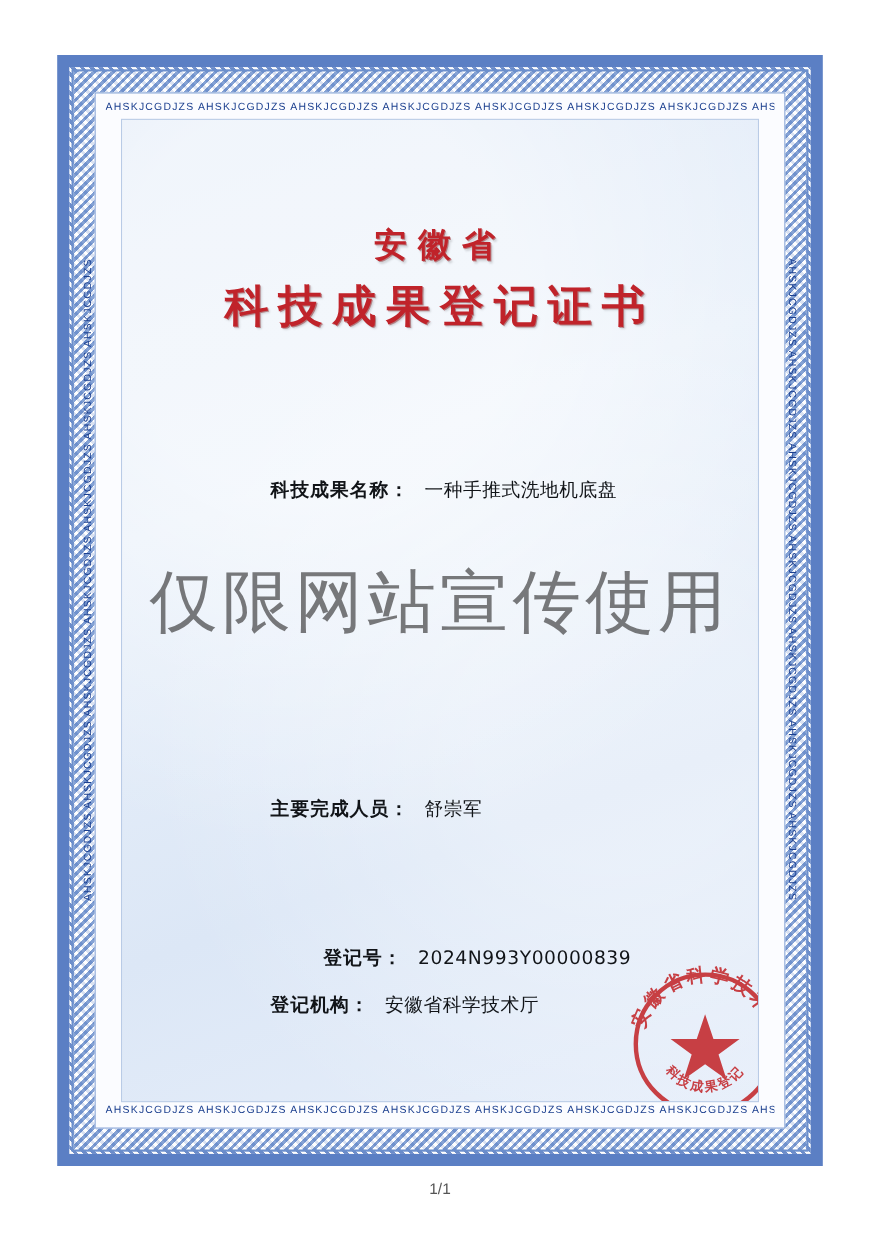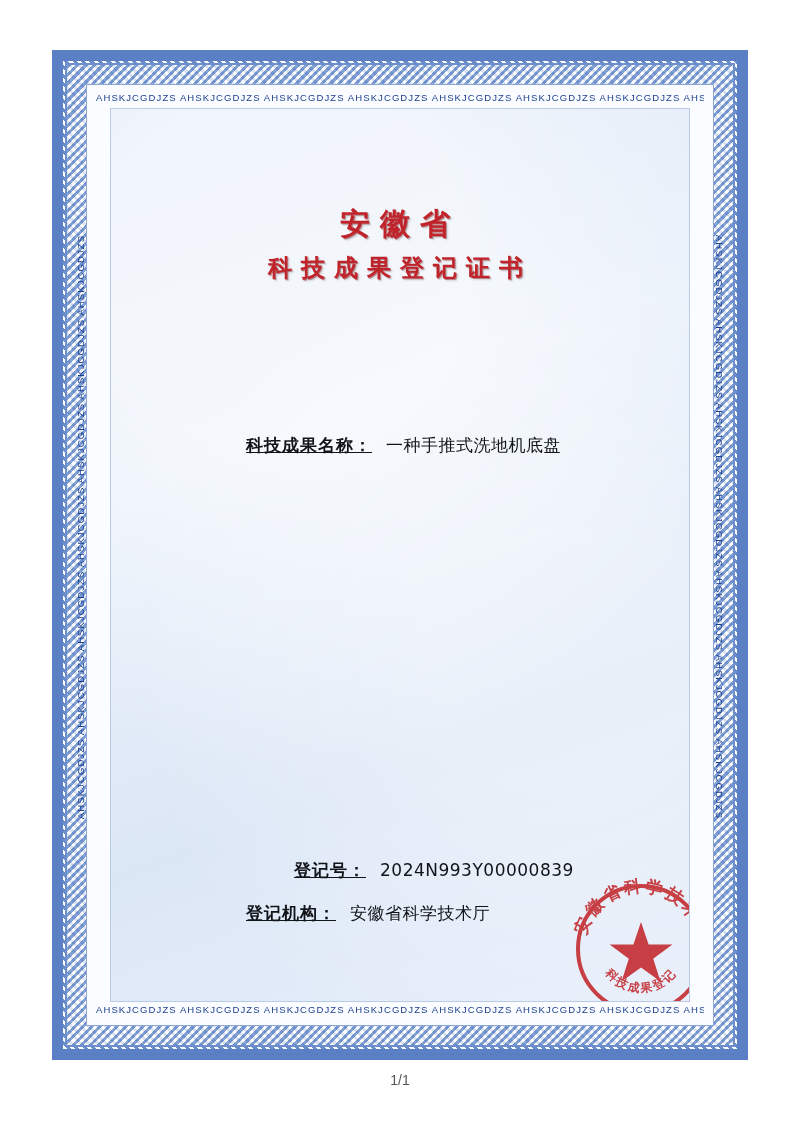--- a/index.html
+++ b/index.html
@@ -120,41 +120,40 @@
     font-size: 30px;
     letter-spacing: 10px;
     color: #c0232a;
     text-shadow: 1px 1px 0 rgba(140,20,25,.45), 2px 2px 2px rgba(0,0,0,.15);
     line-height: 1.28;
     margin: 0;
   }
   .title-sub {
     font-family: "DejaVu Serif", "Liberation Serif", serif;
     font-weight: bold;
-    font-size: 24px;
+    font-size: 40px;
     letter-spacing: 9px;
     color: #c0232a;
     text-shadow: 1px 1px 0 rgba(140,20,25,.45), 2px 2px 2px rgba(0,0,0,.15);
     line-height: 1.4;
     margin: 8px 0 0 0;
   }
 
   
   .field {
     position: absolute;
     z-index: 3;
     font-family: "DejaVu Sans", "Liberation Sans", sans-serif;
     font-size: 17px;
     color: #111418;
     white-space: nowrap;
   }
   .field .label {
     font-weight: bold;
     letter-spacing: 1px;
-    text-decoration: underline;
   }
   .field .value {
     margin-left: 14px;
     letter-spacing: .5px;
   }
   .field-name   { left: 135px; top: 325px; }
   .field-unit   { left: 135px; top: 420px; }
   .field-people { left: 135px; top: 615px; }
   .field-regno  { left: 135px; top: 750px; margin-left: 48px; }
   .field-org    { left: 135px; top: 793px; }
@@ -234,20 +233,23 @@
       <div class="title-block">
         <div class="title-main">安徽省</div>
         <div class="title-sub">科技成果登记证书</div>
       </div>
 
       <div class="field field-name">
         <span class="label">科技成果名称：</span><span class="value">一种手推式洗地机底盘</span>
       </div>
 
 
+      <div class="field field-people">
+        <span class="label">主要完成人员：</span><span class="value">舒崇军</span>
+      </div>
 
       <div class="field field-regno">
         <span class="label">登记号：</span><span class="value">2024N993Y00000839</span>
       </div>
 
       <div class="field field-org">
         <span class="label">登记机构：</span><span class="value">安徽省科学技术厅</span>
       </div>
 
       <div class="seal">
@@ -264,16 +266,17 @@
             <textPath href="#ringpath-bottom" startOffset="50%" text-anchor="middle">科技成果登记</textPath>
           </text>
           <polygon fill="#c3272b" points="75,48 82.6,70.6 106.4,70.6 87.2,84.7 94.5,107.4 75,93.4 55.5,107.4 62.8,84.7 43.6,70.6 67.4,70.6"></polygon>
         </svg>
       </div>
       <div class="seal-date">2024年9月4日</div>
 
     </div>
   </div>
 
+  <div class="watermark">仅限网站宣传使用</div>
 
   <div class="page-number">1/1</div>
 
 </div>
 
 </body></html>

